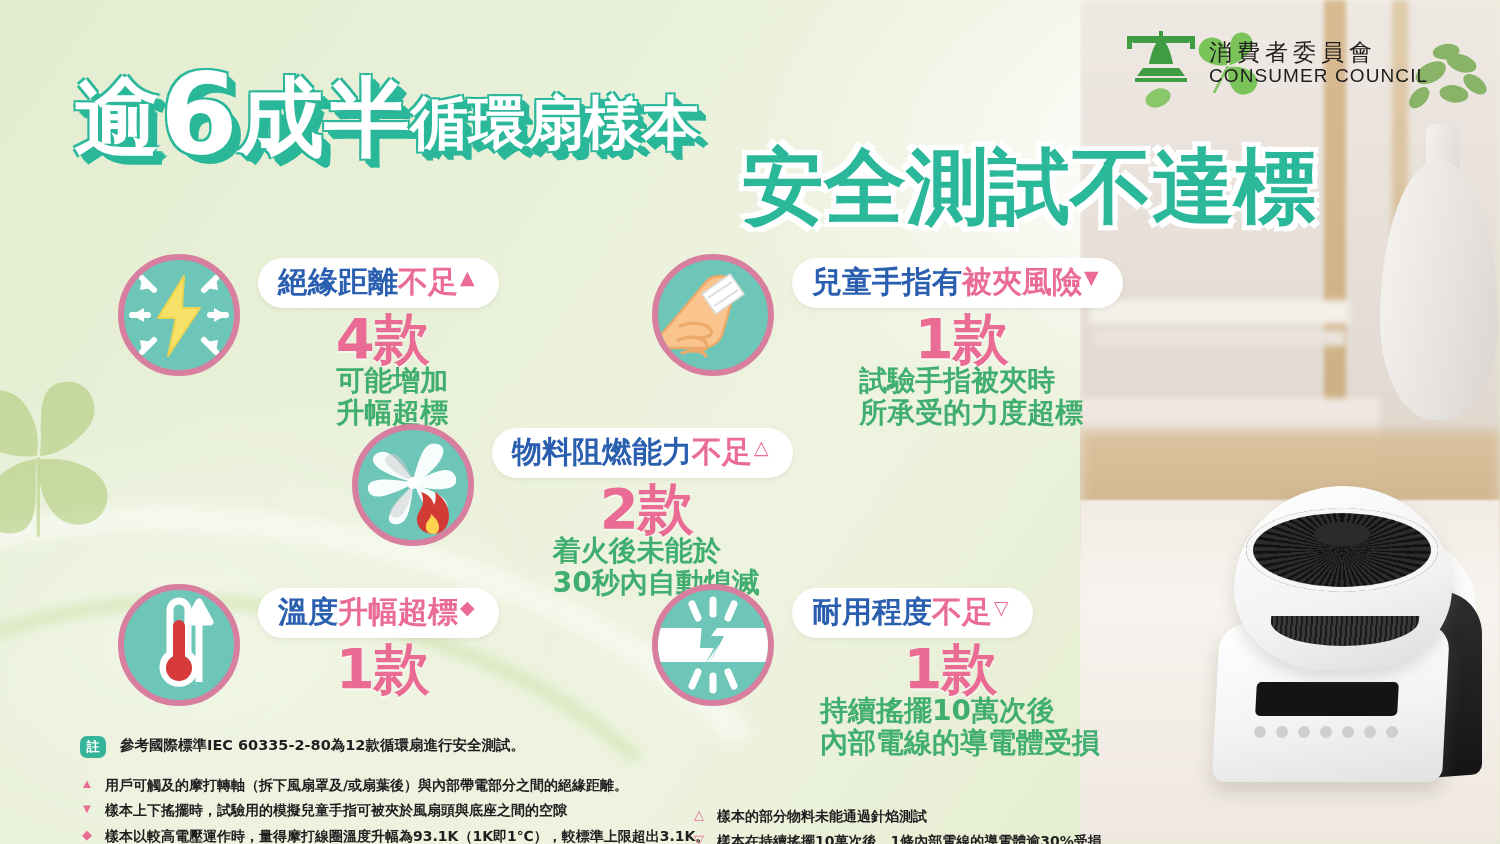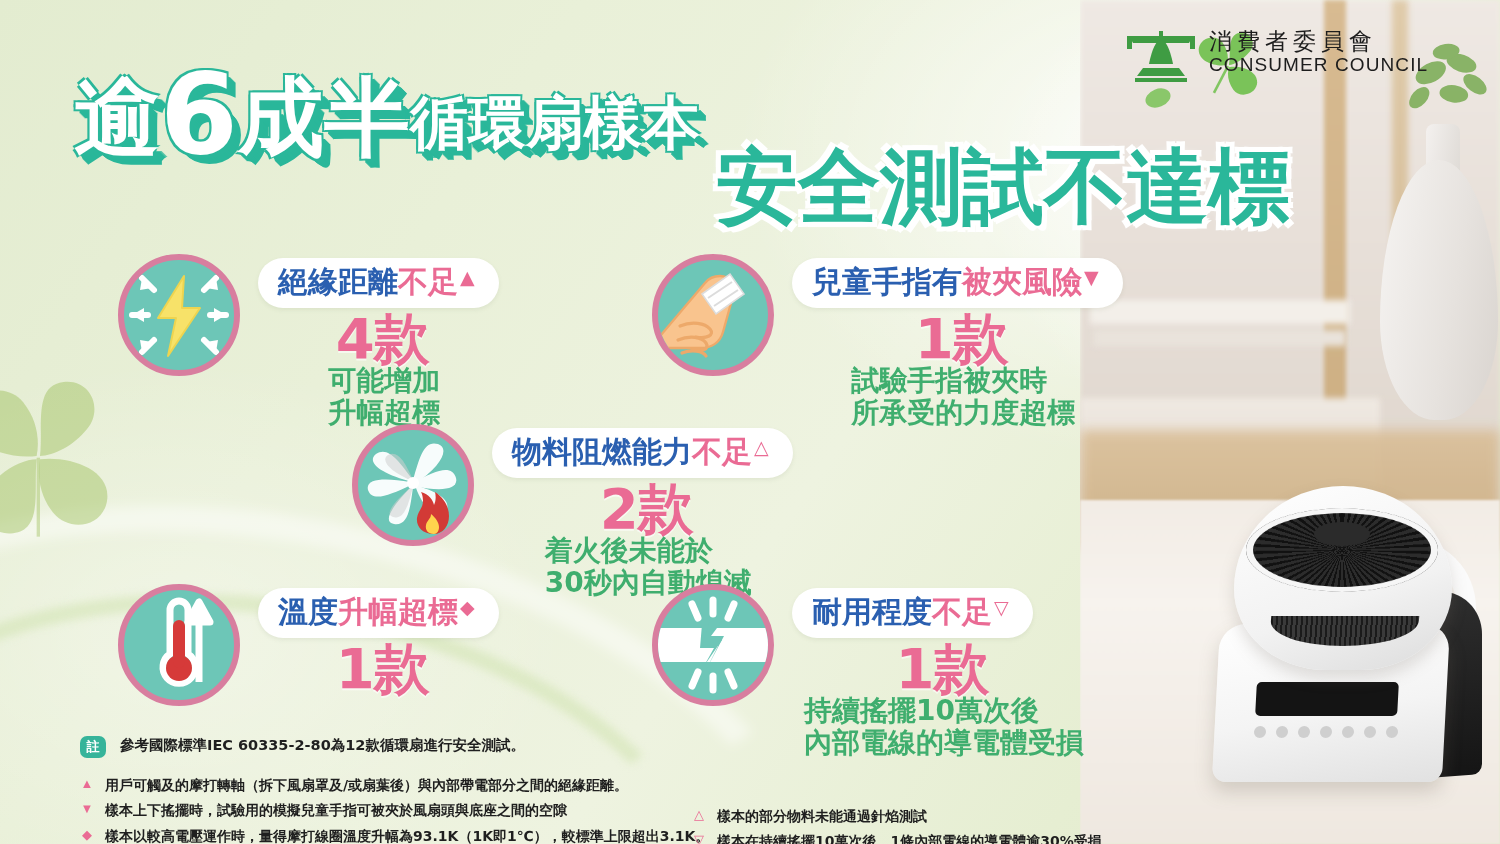--- a/index.html
+++ b/index.html
@@ -157,21 +157,21 @@
     display:flex; gap:10px; align-items:center; transform:skewX(-3deg);
   }
   .fan-btns i { display:block; width:12px; height:12px; border-radius:50%; background:#cfcfcf; }
 
   
   .ph-clover { position:absolute; pointer-events:none; }
 
   
   .logo {
     position:absolute; left:1125px; top:28px;
-    display:flex; align-items:flex-start; gap:12px; z-index:20;
+    display:flex; align-items:flex-end; gap:12px; z-index:20;
   }
   .logo-text-cn {
     font-size:23px; letter-spacing:5px; color:#1d1d1d; font-weight:400; line-height:1.15;
     font-family:"DejaVu Sans","Liberation Sans",sans-serif;
   }
   .logo-text-en {
     font-size:19px; letter-spacing:1.1px; color:#1d1d1d; line-height:1.2; white-space:nowrap;
   }
 
   
@@ -184,21 +184,21 @@
     color:#ffffff;
     text-shadow:
       4px 4px 0 #2ab79a, 5px 5px 0 #2ab79a, 6px 6px 0 #2ab79a,
       7px 7px 0 #2ab79a, 8px 8px 0 #2ab79a, 9px 9px 0 #2ab79a,
       -2px -2px 0 #2ab79a, 2px -2px 0 #2ab79a, -2px 2px 0 #2ab79a,
       0 0 2px #2ab79a;
   }
   .title1 .big { font-size:112px; vertical-align:-6px; }
   .title1 .sm  { font-size:58px; vertical-align:4px; }
   .title2 {
-    position:absolute; left:716px; top:146px;
+    position:absolute; left:742px; top:146px;
     font-size:82px; font-weight:bold; line-height:1;
     white-space:nowrap;
     font-family:"DejaVu Sans","Liberation Sans",sans-serif;
     color:#2ab79a;
     text-shadow:
       3px 3px 0 #fff, -3px -3px 0 #fff, 3px -3px 0 #fff, -3px 3px 0 #fff,
       5px 5px 0 #fff, -5px 5px 0 #fff, 5px -5px 0 #fff, -5px -5px 0 #fff,
       0 0 9px rgba(255,255,255,.95);
   }
 
@@ -227,21 +227,21 @@
 
   .row2 { display:flex; align-items:center; margin-top:4px; padding-left:8px;flex-direction:column; }
   .count {
     font-size:56px; font-weight:bold; color:#ea6b94; line-height:.95;
     font-family:"DejaVu Sans","Liberation Sans",sans-serif;
     letter-spacing:-1px; white-space:nowrap;
     text-shadow:0 2px 0 rgba(255,255,255,.6);
   }
   .count .unit { font-size:56px; }
   .desc {
-    margin-left:4px; font-size:28px; font-weight:bold; color:#3fae6e;
+    margin-left:20px; font-size:28px; font-weight:bold; color:#3fae6e;
     line-height:1.14; white-space:nowrap;
     font-family:"DejaVu Sans","Liberation Sans",sans-serif;
   }
 
   
   #block-insulation { left:118px; top:254px;justify-content:space-between; }
   #block-finger     { left:652px; top:254px; }
   #block-flame      { left:352px; top:424px; }
   #block-temp       { left:118px; top:584px; }
   #block-durability { left:652px; top:584px; }

